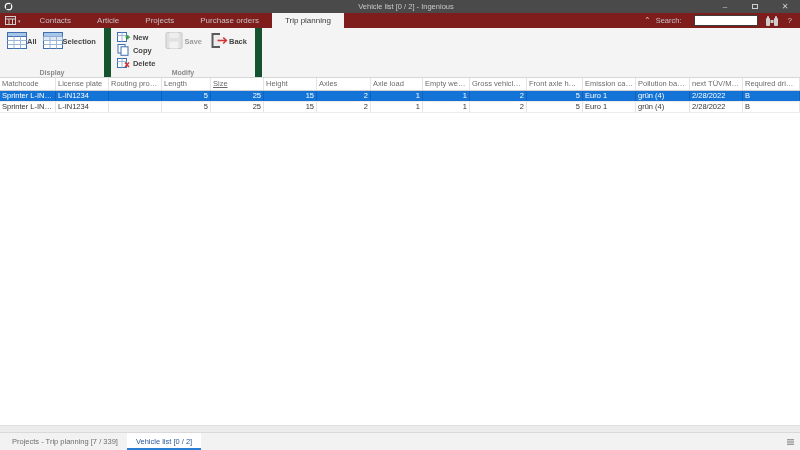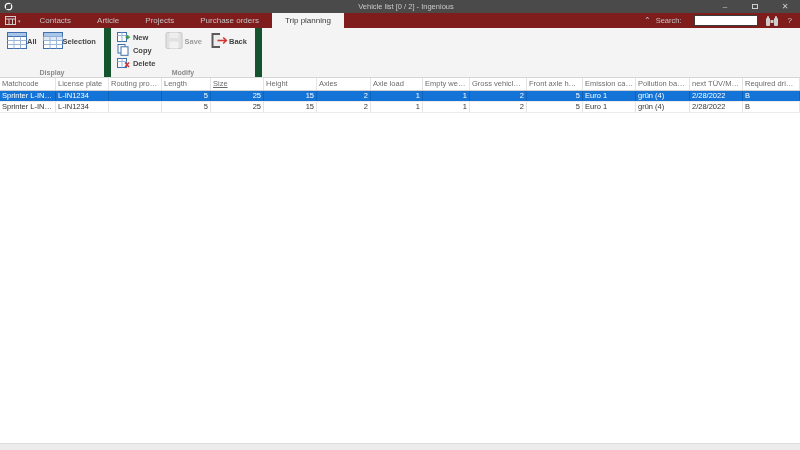--- a/index.html
+++ b/index.html
@@ -239,14 +239,25 @@
           <div class="gcell" style="width: 56px; text-align: right;">5</div>
           <div class="gcell" style="width: 53px; text-align: left;">Euro 1</div>
           <div class="gcell" style="width: 54px; text-align: left;">grün (4)</div>
           <div class="gcell" style="width: 53px; text-align: left;">2/28/2022</div>
           <div class="gcell" style="width: 57px; flex: 1 1 auto; text-align: left;">B</div>
         </div>
       </div>
   </div>
 
   <div class="hstrip"></div>
+  <div class="bottombar">
+    <span class="btab">Projects - Trip planning [7 / 339]</span>
+    <span class="btab active">Vehicle list [0 / 2]</span>
+    <span class="tabscroll">
+      <svg width="7" height="6" viewBox="0 0 7 6" fill="currentColor">
+          <rect y="0" width="7" height="1.4"></rect>
+          <rect y="2.3" width="7" height="1.4"></rect>
+          <rect y="4.6" width="7" height="1.4"></rect>
+        </svg>
+    </span>
+  </div>
 
 </div>
 
 </body></html>

